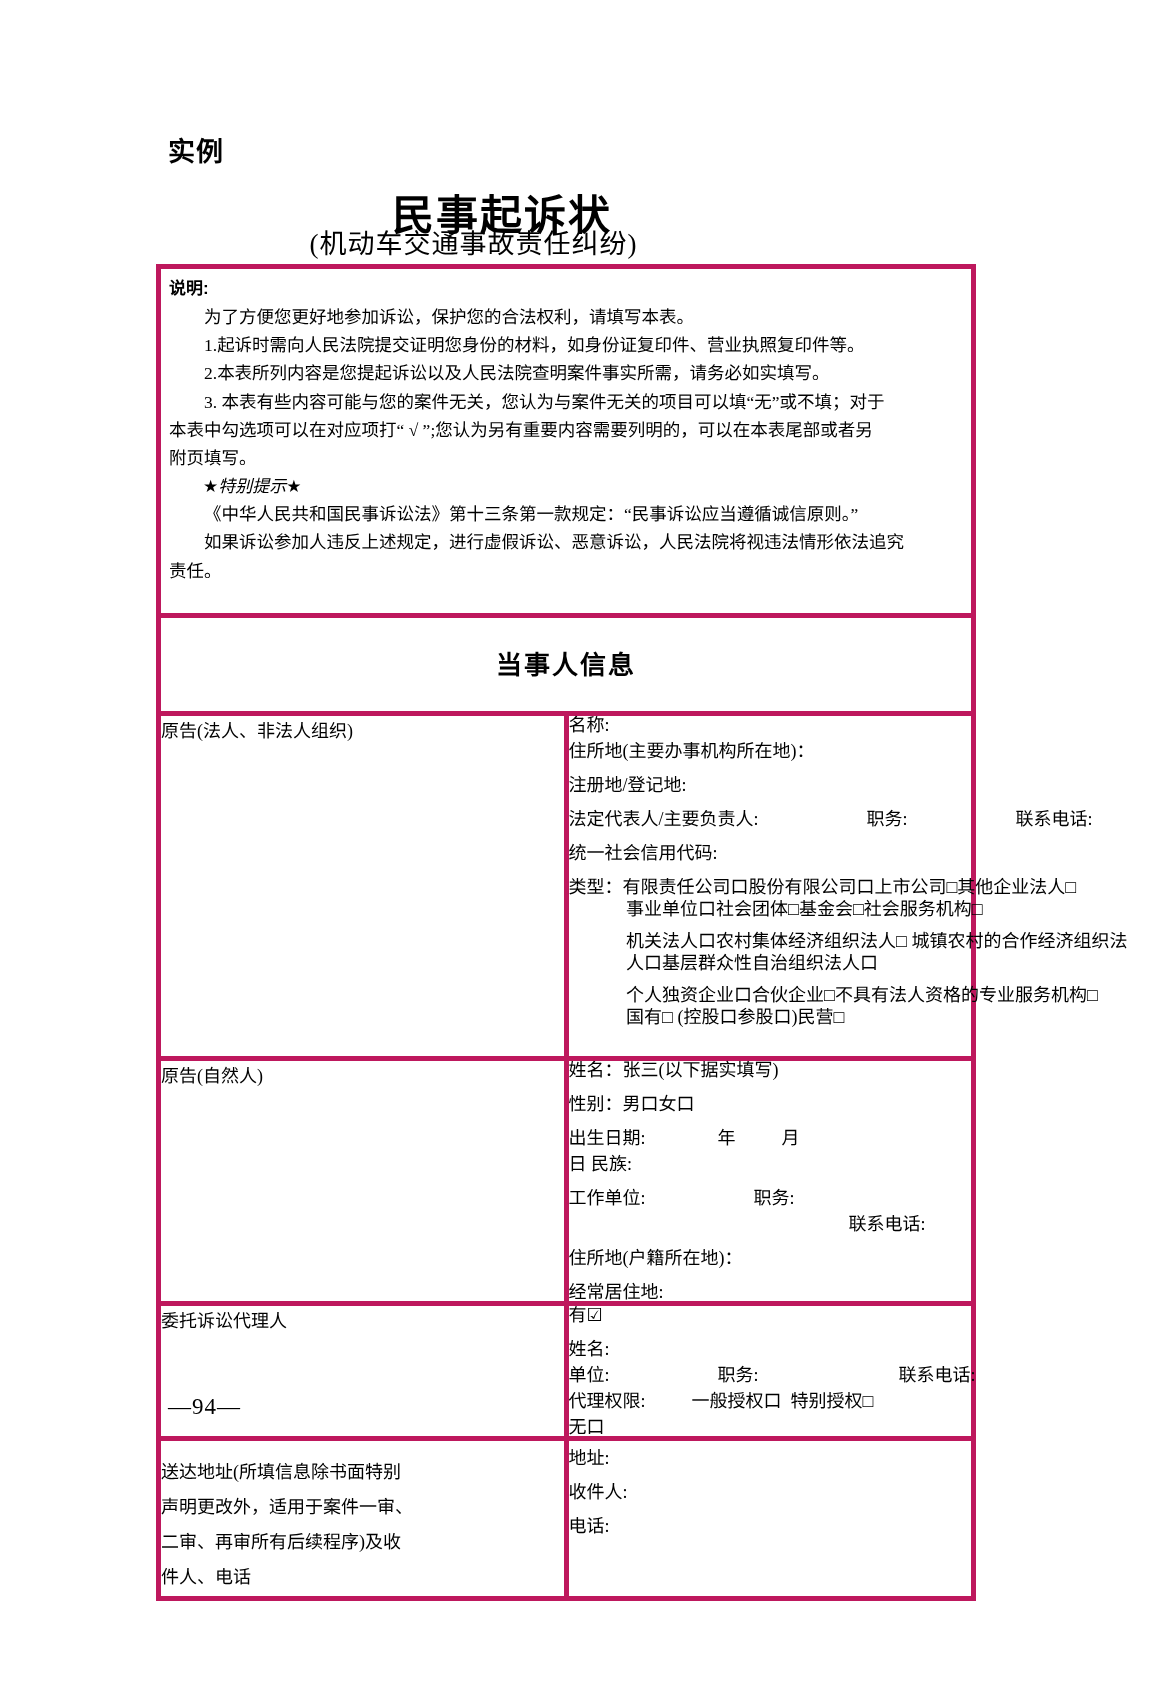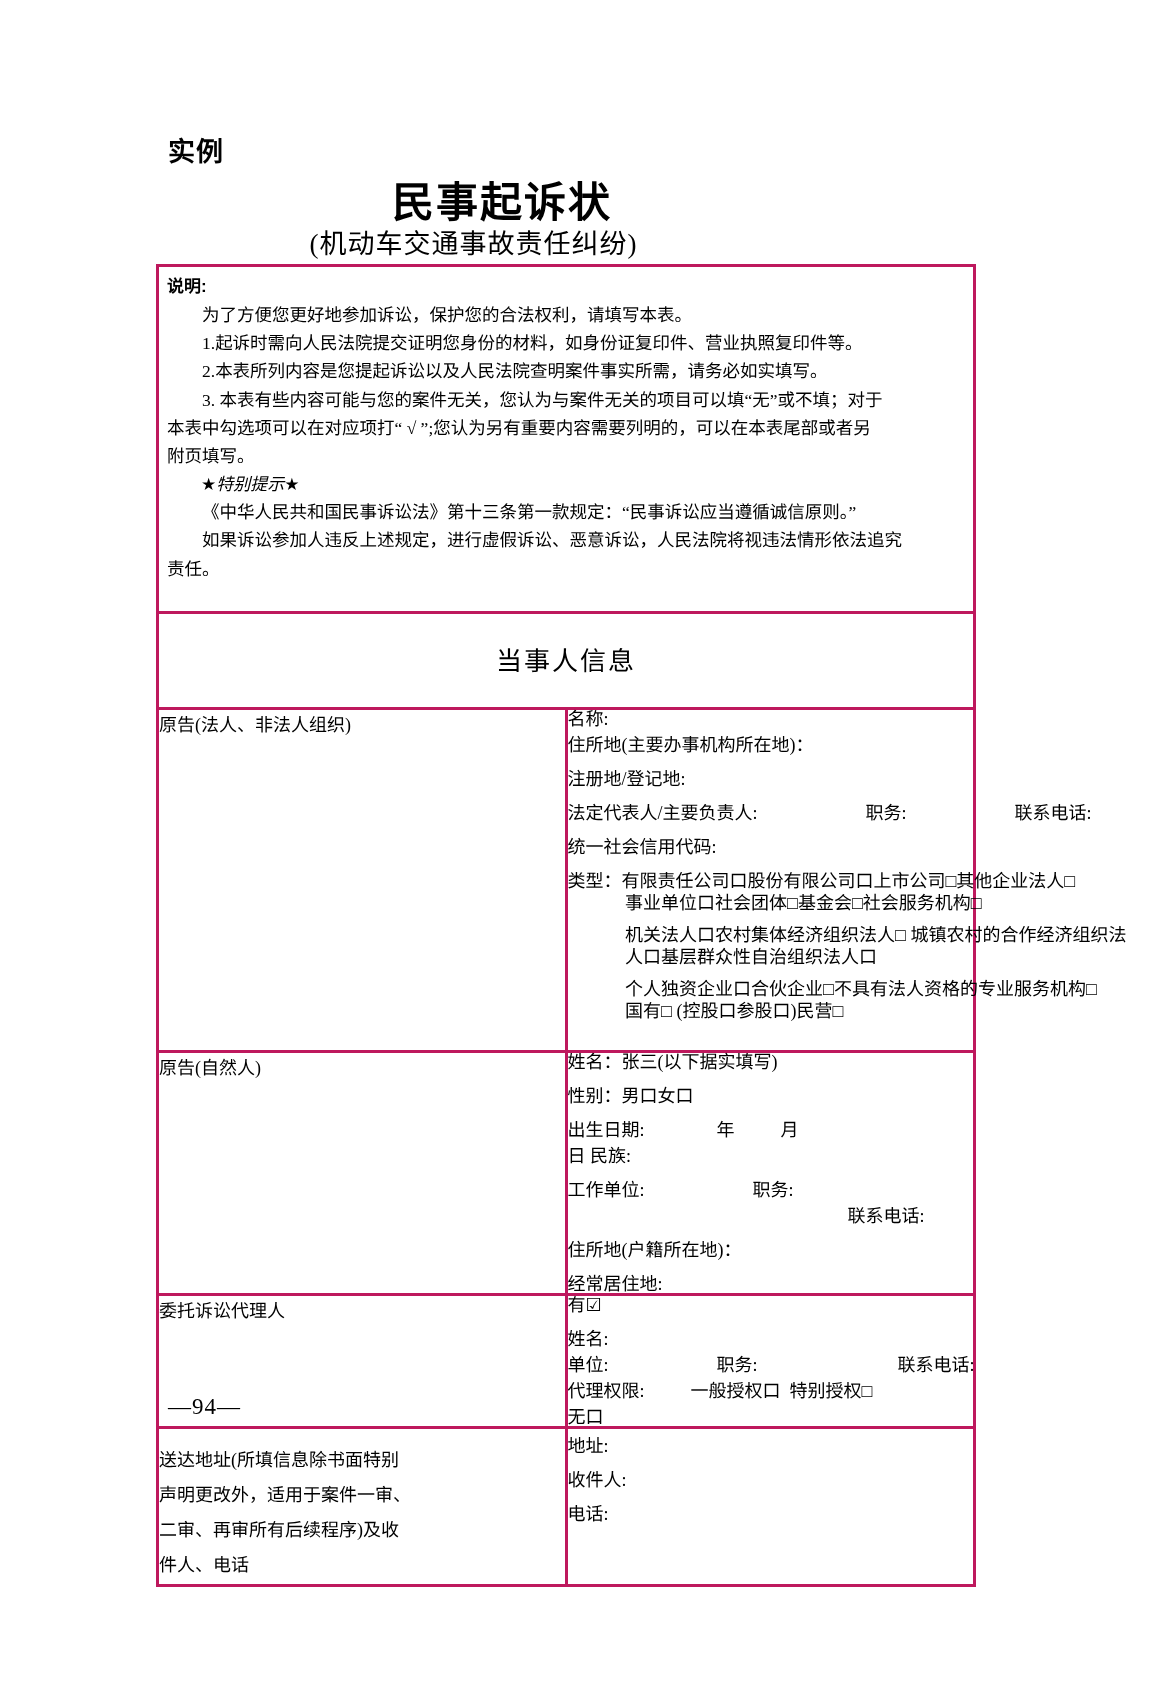--- a/index.html
+++ b/index.html
@@ -29,21 +29,21 @@
     left: 168px;
     top: 130px;
     font-family: "Liberation Sans", "DejaVu Sans", sans-serif;
     font-weight: bold;
     font-size: 27px;
     letter-spacing: 1px;
   }
   .doc-title {
     position: absolute;
     left: 0;
-    top: 168px;
+    top: 181px;
     width: 1004px;
     text-align: center;
     font-size: 42px;
     font-weight: bold;
     letter-spacing: 2px;
   }
   .doc-subtitle {
     position: absolute;
     left: 0;
     top: 222px;
@@ -56,21 +56,21 @@
   
   .form-table {
     position: absolute;
     left: 156px;
     top: 264px;
     width: 820px;
     border-collapse: collapse;
     table-layout: fixed;
   }
   .form-table td {
-    border: 3px solid #be185d;
+    border: 5px solid #be185d;
     vertical-align: top;
     padding: 0;
   }
 
   
   .notice {
     padding: 6px 8px 10px 8px;
     font-size: 17.5px;
     line-height: 1.62;
   }
@@ -95,21 +95,21 @@
     font-style: italic;
   }
   .notice-pad {
     height: 18px;
   }
 
   
   .section-banner {
     text-align: center;
     font-size: 26px;
-    font-weight: normal;
+    font-weight: bold;
     letter-spacing: 2px;
     padding: 26px 0 30px 0;
   }
 
   
   .row-label {
     width: 250px;
     font-size: 18px;
     padding: 0 10px;
     vertical-align: middle;

